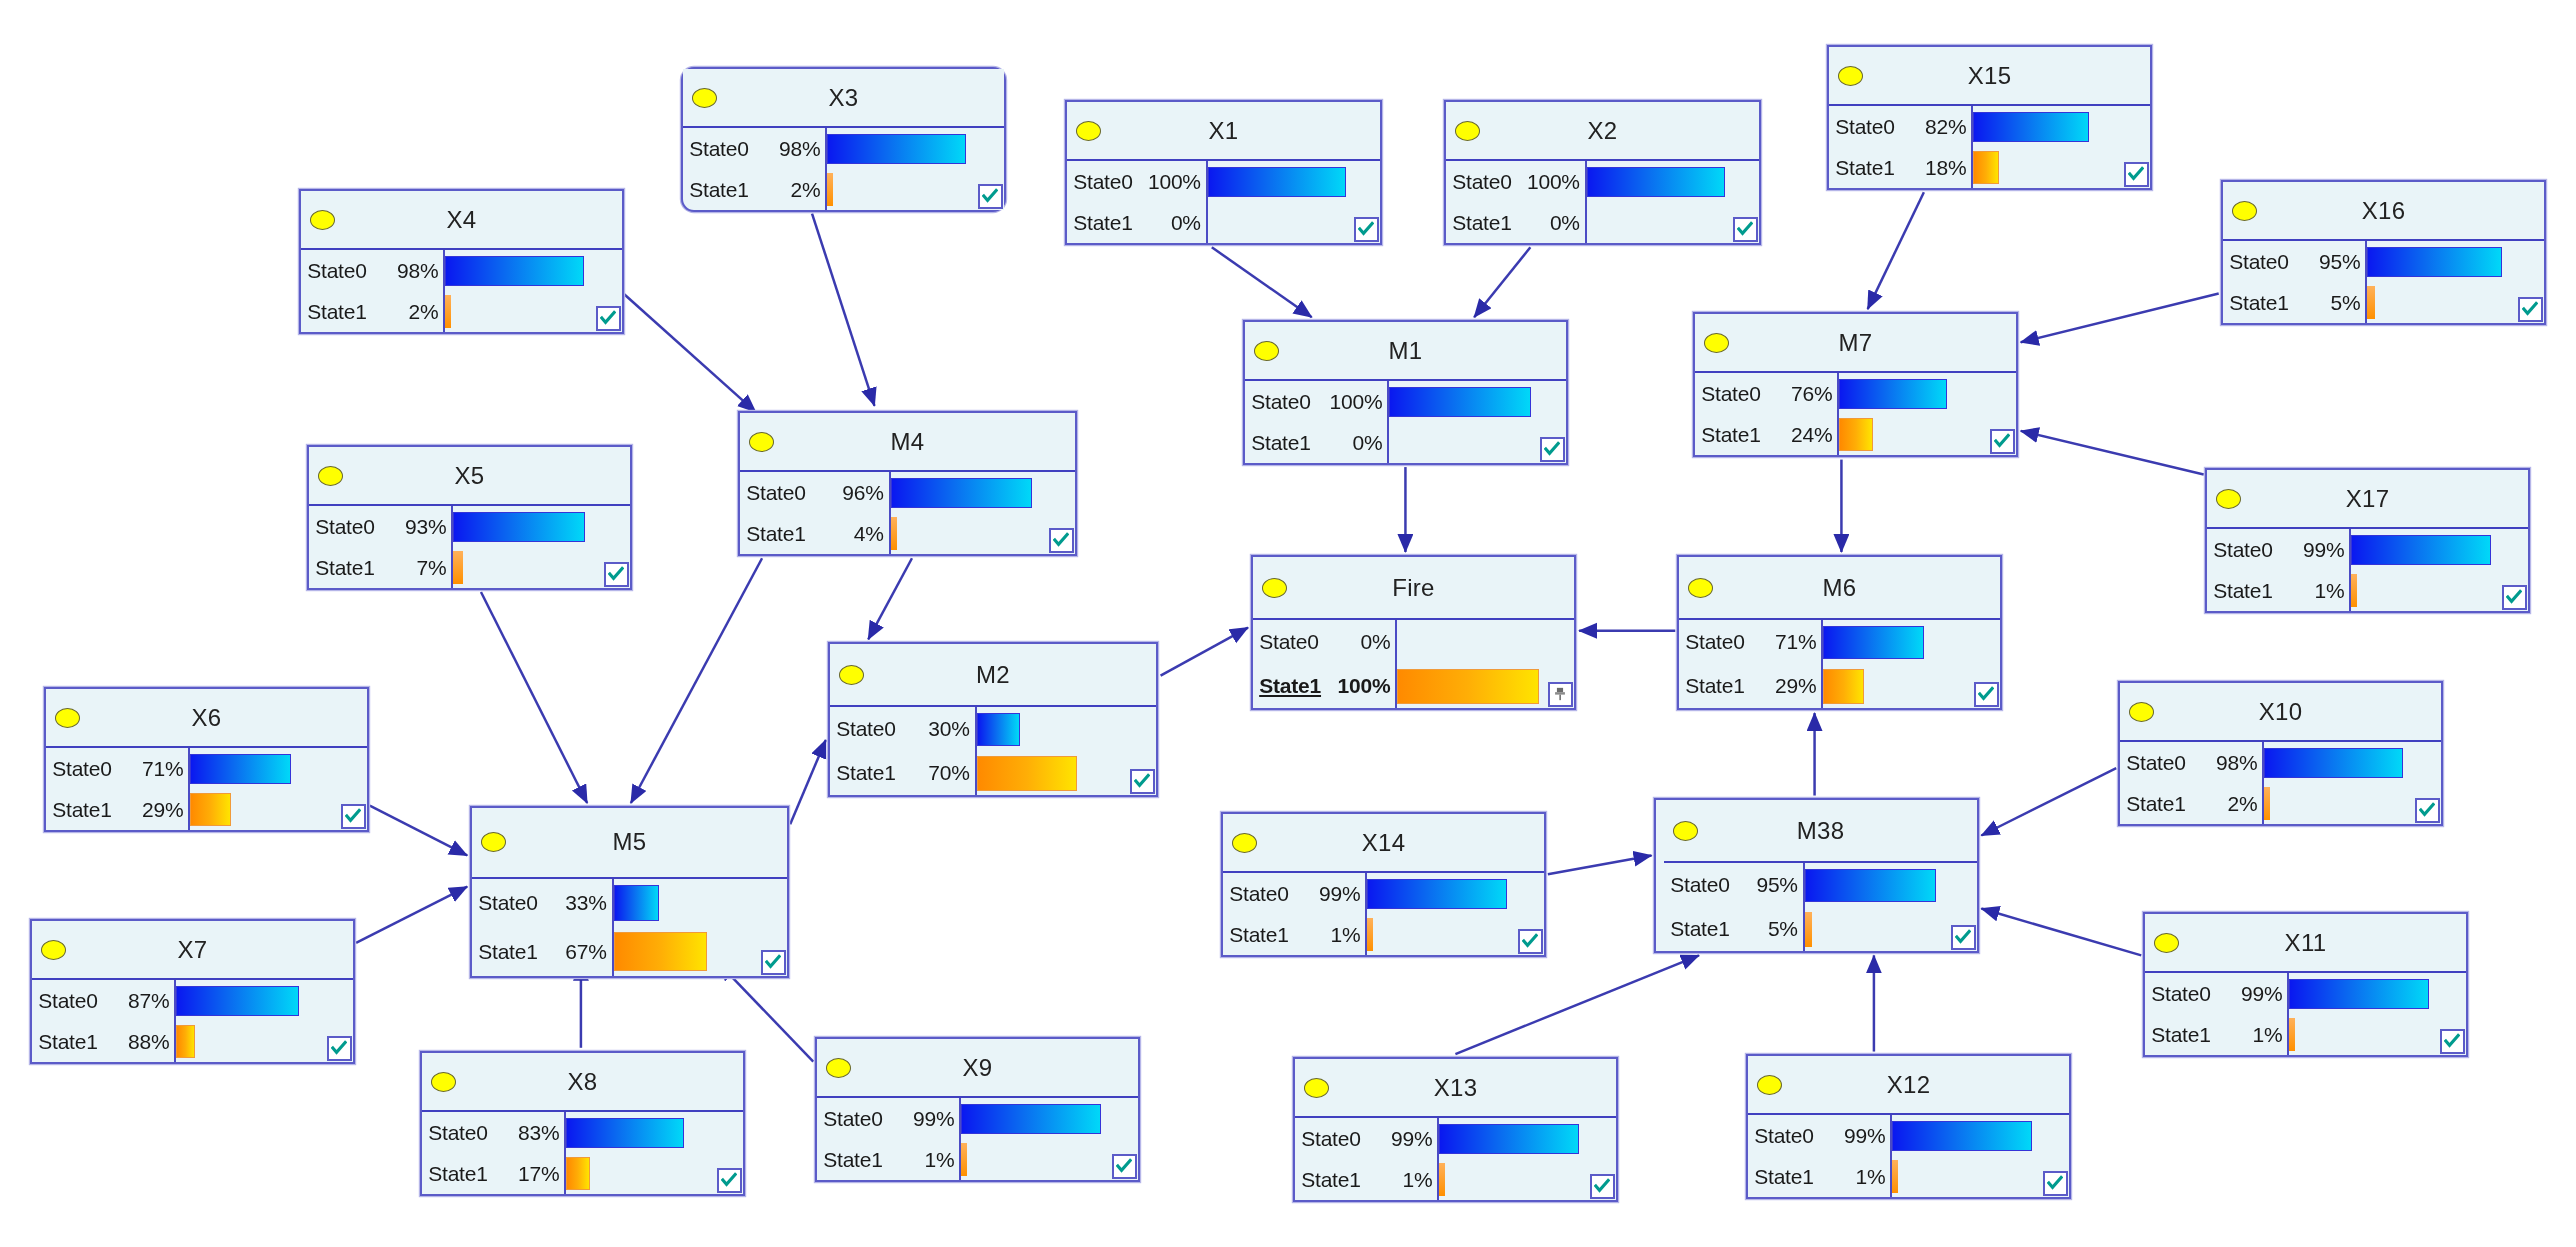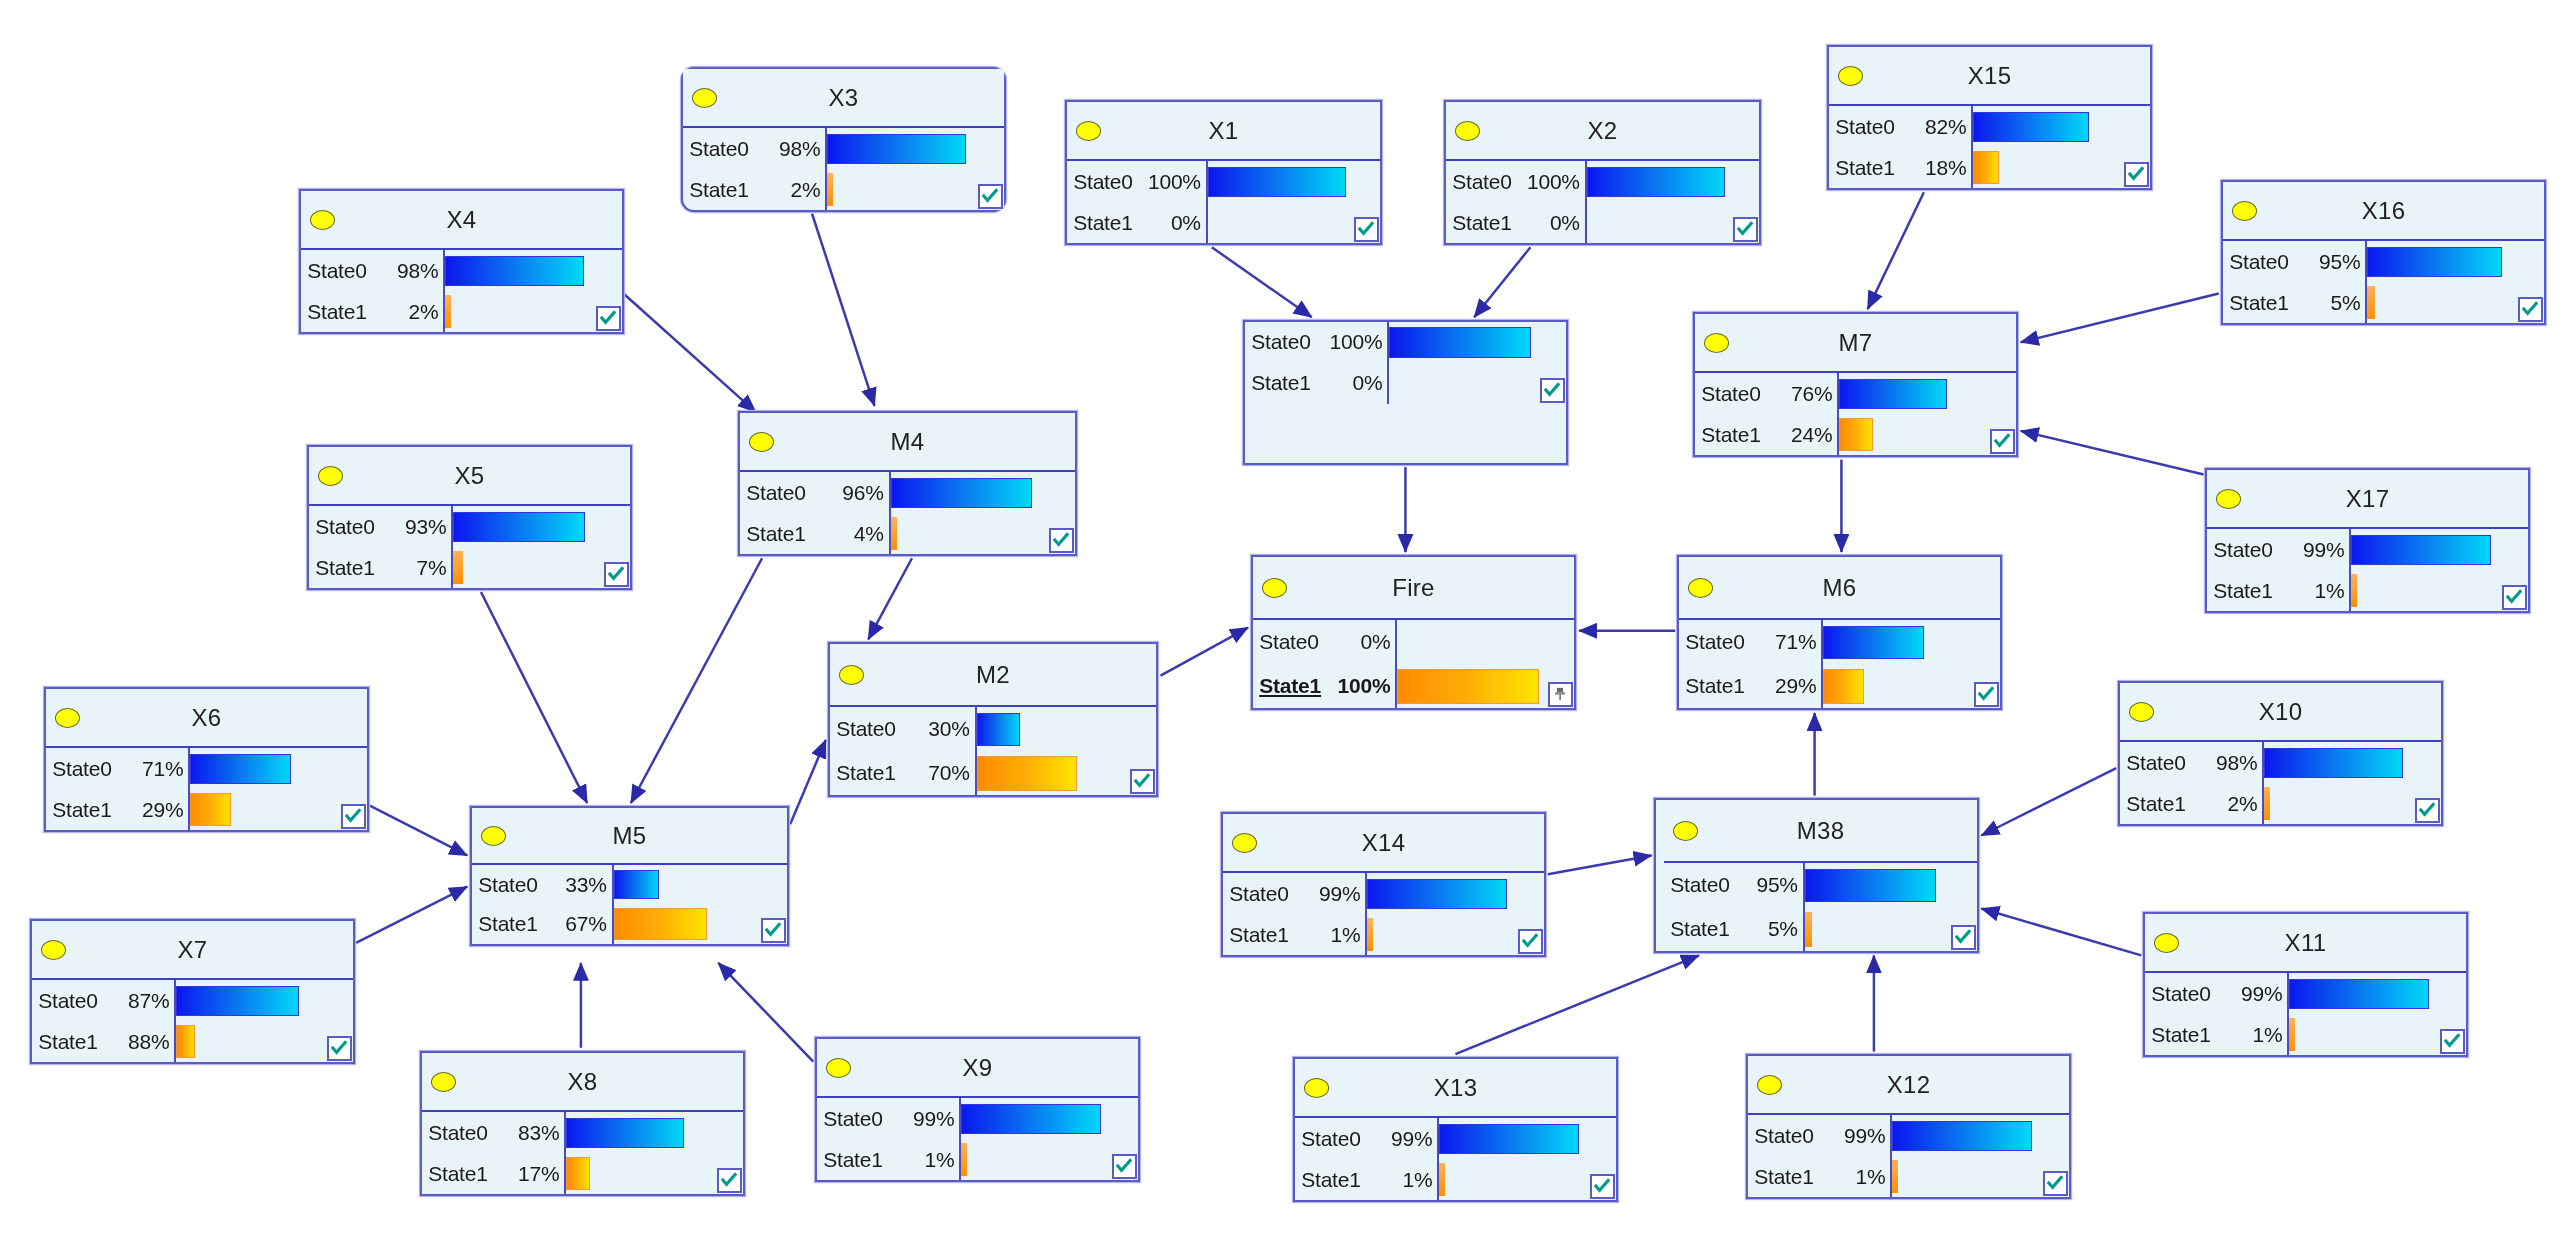--- a/index.html
+++ b/index.html
@@ -355,20 +355,24 @@
             </div>
             <div class="corner-box">
               <svg width="16" height="16" viewBox="0 0 26 26" aria-hidden="true">
                 <path d="M3 13 L9 20 L23 4" fill="none" stroke="#009b8e" stroke-width="5" stroke-linecap="square"></path>
               </svg>
             </div>
           </div>
         </div>
       </div>
       <div class="bn-node" style="left: 1243px; top: 320px; width: 325px; height: 145px;">
+        <div class="bn-title">
+          <span class="node-dot"></span>
+          <span class="node-name">M1</span>
+        </div>
         <div class="bn-body">
           <div class="labels-col">
             <div class="state-row">
               <span class="st-name">State0</span>
               <span class="st-pct">100%</span>
             </div>
             <div class="state-row">
               <span class="st-name">State1</span>
               <span class="st-pct"> 0%</span>
             </div>
@@ -658,21 +662,21 @@
               <div class="bar1 thin" style="width: 1.6%;"></div>
             </div>
             <div class="corner-box">
               <svg width="16" height="16" viewBox="0 0 26 26" aria-hidden="true">
                 <path d="M3 13 L9 20 L23 4" fill="none" stroke="#009b8e" stroke-width="5" stroke-linecap="square"></path>
               </svg>
             </div>
           </div>
         </div>
       </div>
-      <div class="bn-node" style="left: 470px; top: 806px; width: 319px; height: 140px;">
+      <div class="bn-node" style="left: 470px; top: 806px; width: 319px; height: 172px;">
         <div class="bn-title">
           <span class="node-dot"></span>
           <span class="node-name">M5</span>
         </div>
         <div class="bn-body">
           <div class="labels-col">
             <div class="state-row">
               <span class="st-name">State0</span>
               <span class="st-pct">33%</span>
             </div>

